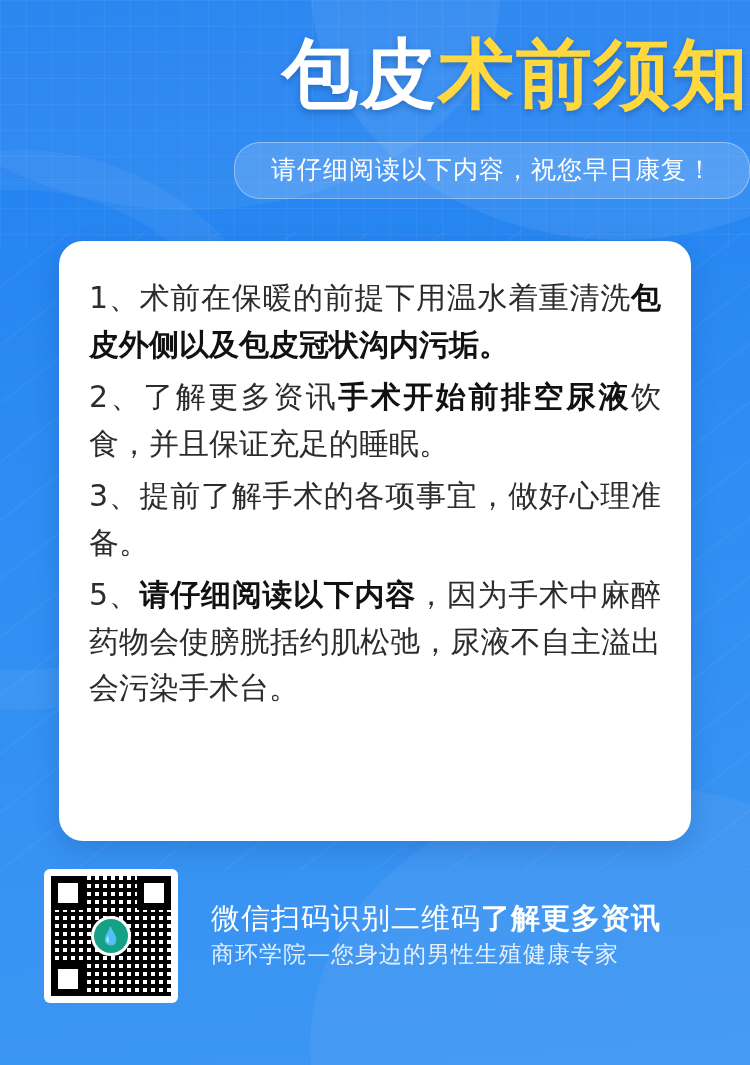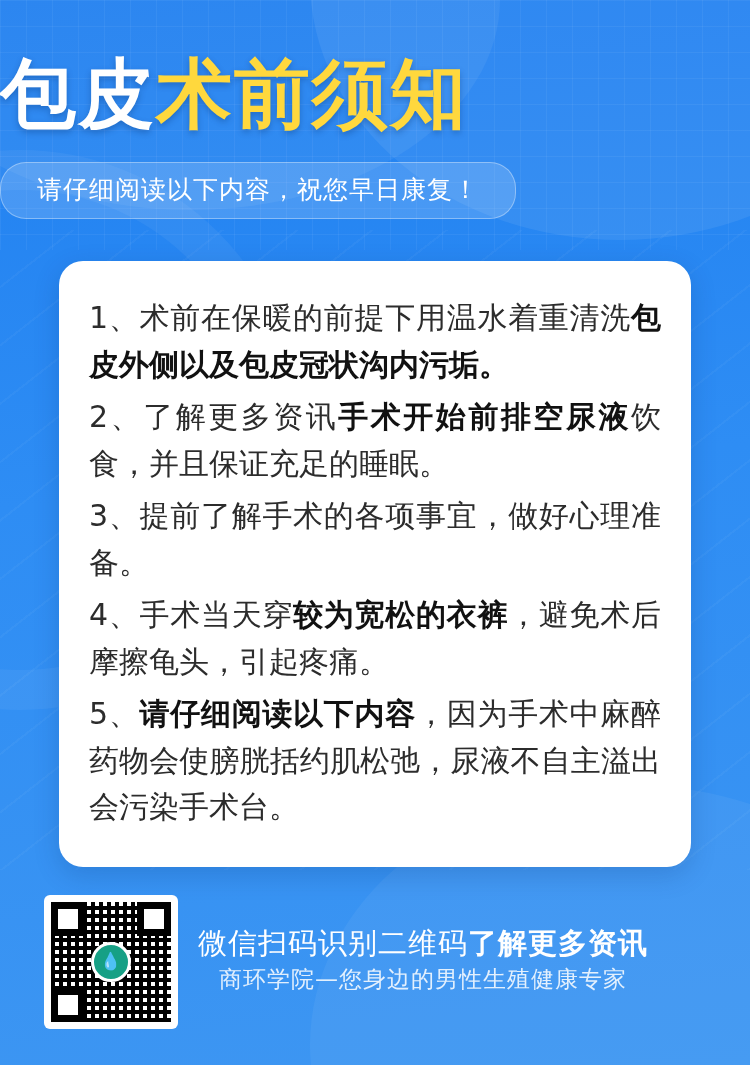--- a/index.html
+++ b/index.html
@@ -76,22 +76,22 @@
       -38deg,
       rgba(255,255,255,0.035) 0px,
       rgba(255,255,255,0.035) 2px,
       transparent 2px,
       transparent 46px);
   }
 
   
   .header {
     position: relative;
-    padding-top: 56px;
-    text-align: left;
+    padding-top: 36px;
+    text-align: right;
   }
   .title {
     font-family: "DejaVu Sans", "Liberation Sans", sans-serif;
     font-weight: bold;
     font-size: 76px;
     line-height: 1;
     letter-spacing: 2px;
     color: #ffffff;
     text-shadow: 0 3px 6px rgba(0,40,100,0.30);
     margin: 0;
@@ -197,23 +197,22 @@
     background: #16a085;
     border: 3px solid #ffffff;
     display: flex;
     align-items: center;
     justify-content: center;
     color: #ffffff;
     font-size: 17px;
     line-height: 1;
   }
   .footer-text {
-    padding-left: 20px;
+    padding-left: 33px;
     padding-bottom: 4px;
-    text-align: center;
   }
   .footer-line1 {
     font-family: "DejaVu Sans", "Liberation Sans", sans-serif;
     font-size: 29px;
     color: #ffffff;
     letter-spacing: 1px;
     white-space: nowrap;
   }
   .footer-line1 b {
     font-weight: bold;
@@ -245,21 +244,20 @@
     <div class="subtitle-wrap">
       <span class="subtitle">请仔细阅读以下内容，祝您早日康复！</span>
     </div>
   </div>
 
   <div class="card">
     <div id="notice-list">
         <p class="item"><span>1、</span><span>术前在保暖的前提下用温水着重清洗</span><b>包皮外侧以及包皮冠状沟内污垢。</b></p>
         <p class="item"><span>2、</span><span>了解更多资讯</span><b>手术开始前排空尿液</b><span>饮食，并且保证充足的睡眠。</span></p>
         <p class="item"><span>3、</span><span>提前了解手术的各项事宜，做好心理准备。</span></p>
-        <p class="item"><span>4、</span><span>手术当天穿</span><b>较为宽松的衣裤</b><span>，避免术后摩擦龟头，引起疼痛。</span></p>
         <p class="item"><span>5、</span><b>请仔细阅读以下内容</b><span>，因为手术中麻醉药物会使膀胱括约肌松弛，尿液不自主溢出会污染手术台。</span></p>
       </div>
   </div>
 
   <div class="footer">
     <div class="qr-box">
       <div class="qr">
         <div class="qr-corner-bl"></div>
         <div class="qr-center">💧</div>
       </div>

